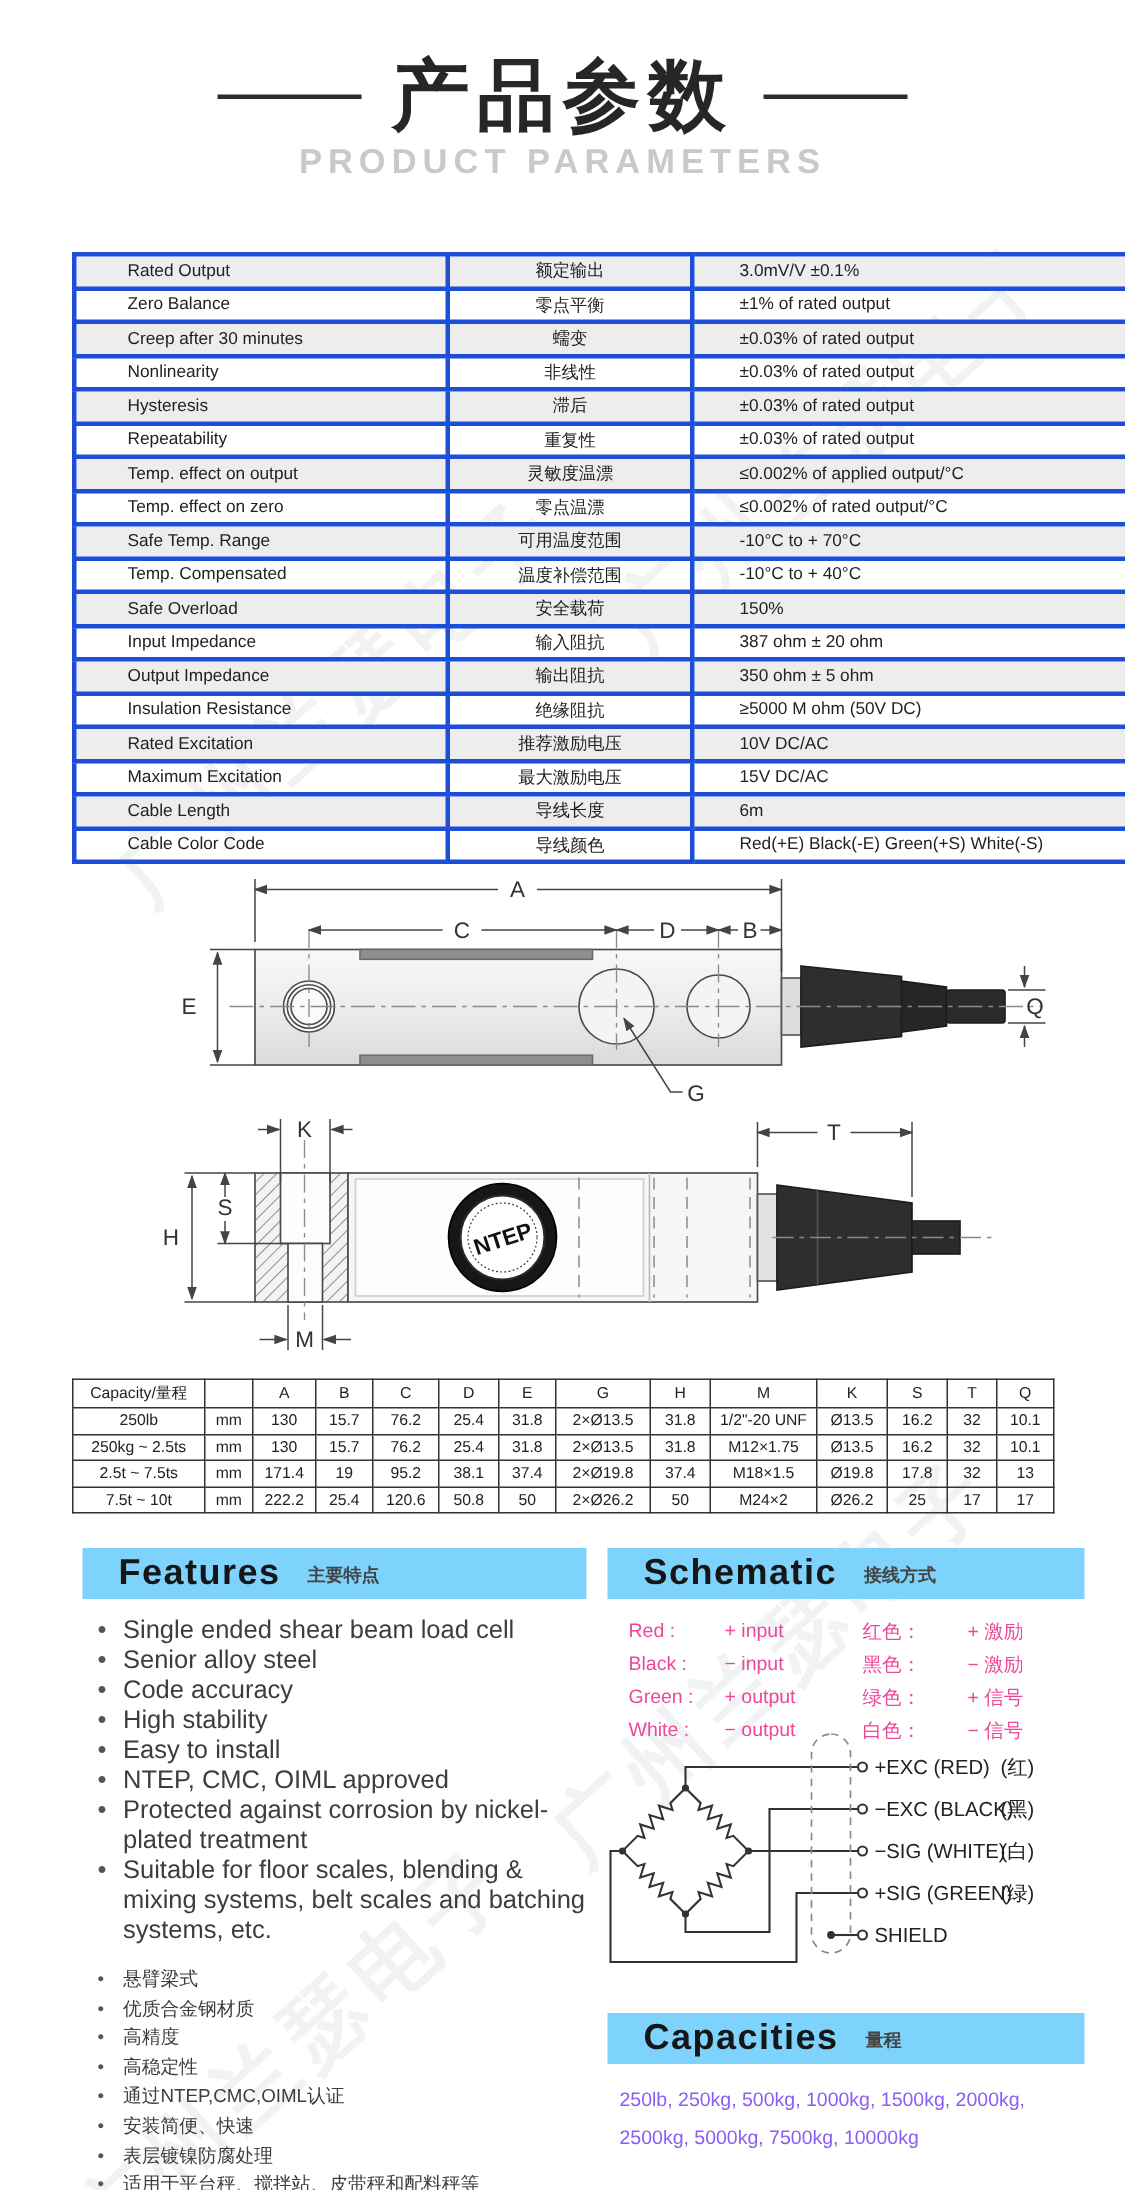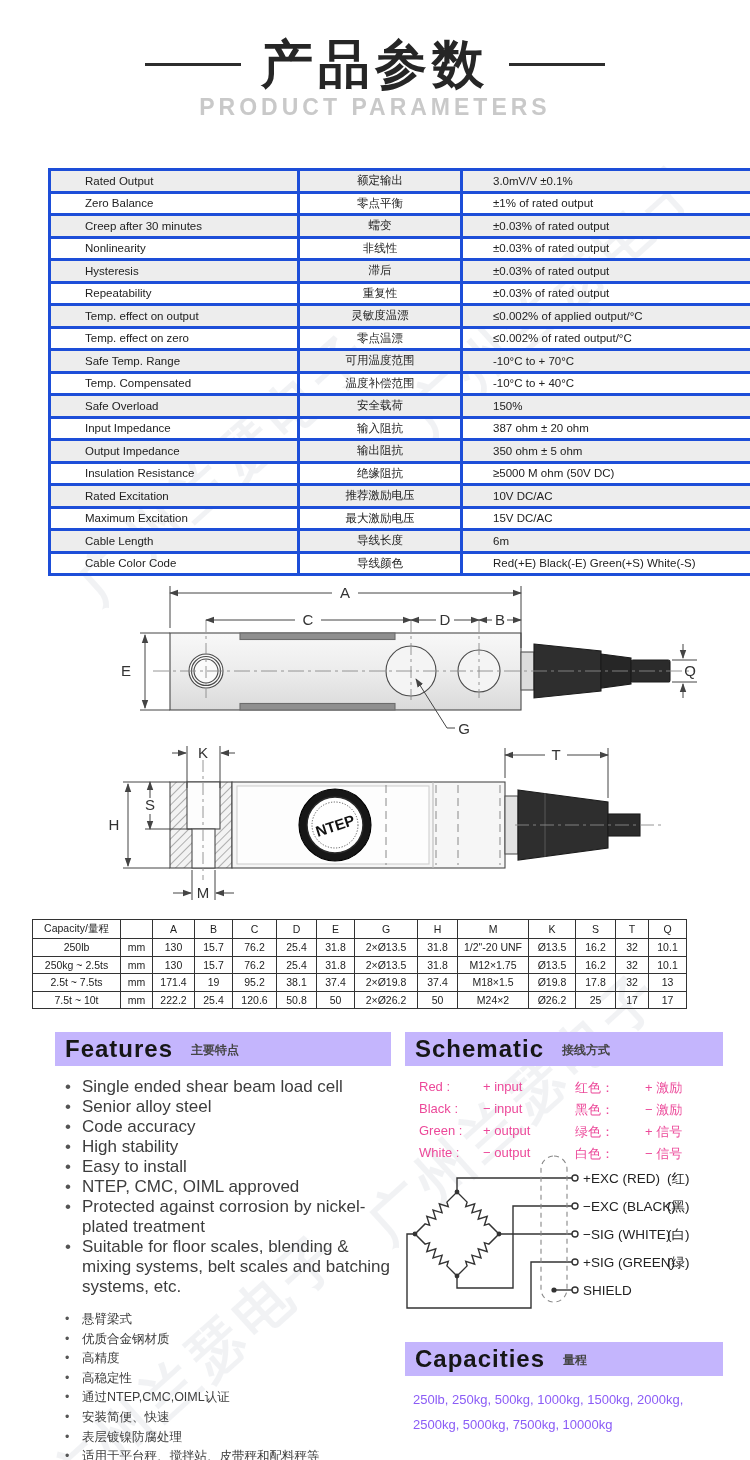--- a/index.html
+++ b/index.html
@@ -15,33 +15,33 @@
   .page-subtitle{margin-top:1px;font-size:23px;letter-spacing:4px;color:#c9c9c9;font-weight:bold;}
   
   table.spec{position:absolute;left:48px;top:168px;width:654px;border-collapse:collapse;
              table-layout:fixed;font-size:11.5px;color:#222;}
   table.spec td{border:3px solid #1d4ed8;height:19.5px;padding:0 0 0 20px;overflow:hidden;white-space:nowrap;}
   table.spec td.c-en{width:212px;padding-left:34px;}
   table.spec td.c-zh{width:160px;text-align:center;padding-left:0;}
   table.spec td.c-value{width:282px;padding-left:30px;}
   table.spec tr:nth-child(odd){background:#ededed;}
   
-  table.dims{position:absolute;left:32px;top:919px;width:654px;border-collapse:collapse;
+  table.dims{position:absolute;left:48px;top:919px;width:654px;border-collapse:collapse;
              table-layout:fixed;font-size:10.5px;color:#222;}
   table.dims th,table.dims td{border:1px solid #333;text-align:center;padding:0;height:16.5px;
              overflow:hidden;white-space:nowrap;font-weight:normal;}
   table.dims th{height:18px;}
   
   svg.draw{position:absolute;left:45px;top:548px;}
   svg text{font-family:"Liberation Sans","DejaVu Sans",sans-serif;}
   
   .col-left{position:absolute;left:55px;top:1032px;width:336px;}
   .col-right{position:absolute;left:405px;top:1032px;width:318px;}
-  .sec-bar{background:#c4b5fd;height:34px;display:flex;align-items:flex-end;
-           padding:0 0 5px 10px;box-sizing:border-box;}
+  .sec-bar{background:#7dd3fc;height:34px;display:flex;align-items:flex-end;
+           padding:0 0 5px 24px;box-sizing:border-box;}
   .sec-title{font-size:24px;font-weight:bold;color:#161616;letter-spacing:1px;line-height:1;}
   .sec-sub{font-size:12px;color:#444;margin-left:18px;padding-bottom:2px;font-weight:bold;}
   ul.feat{list-style:none;margin:11px 0 0 0;padding:0;}
   ul.feat li{position:relative;padding-left:27px;font-size:17px;color:#3d3d3d;line-height:20px;}
   ul.feat li::before{content:"\2022";position:absolute;left:10px;color:#555;}
   ul.feat-zh{margin-top:13px;}
   ul.feat-zh li{line-height:19.6px;font-size:12.5px;}
   .wiring{margin:13px 0 0 14px;display:grid;grid-template-columns:64px 92px 70px 78px;
           row-gap:4px;font-size:13px;color:#ec4899;}
   svg.bridge{position:absolute;left:405px;top:1150px;}

